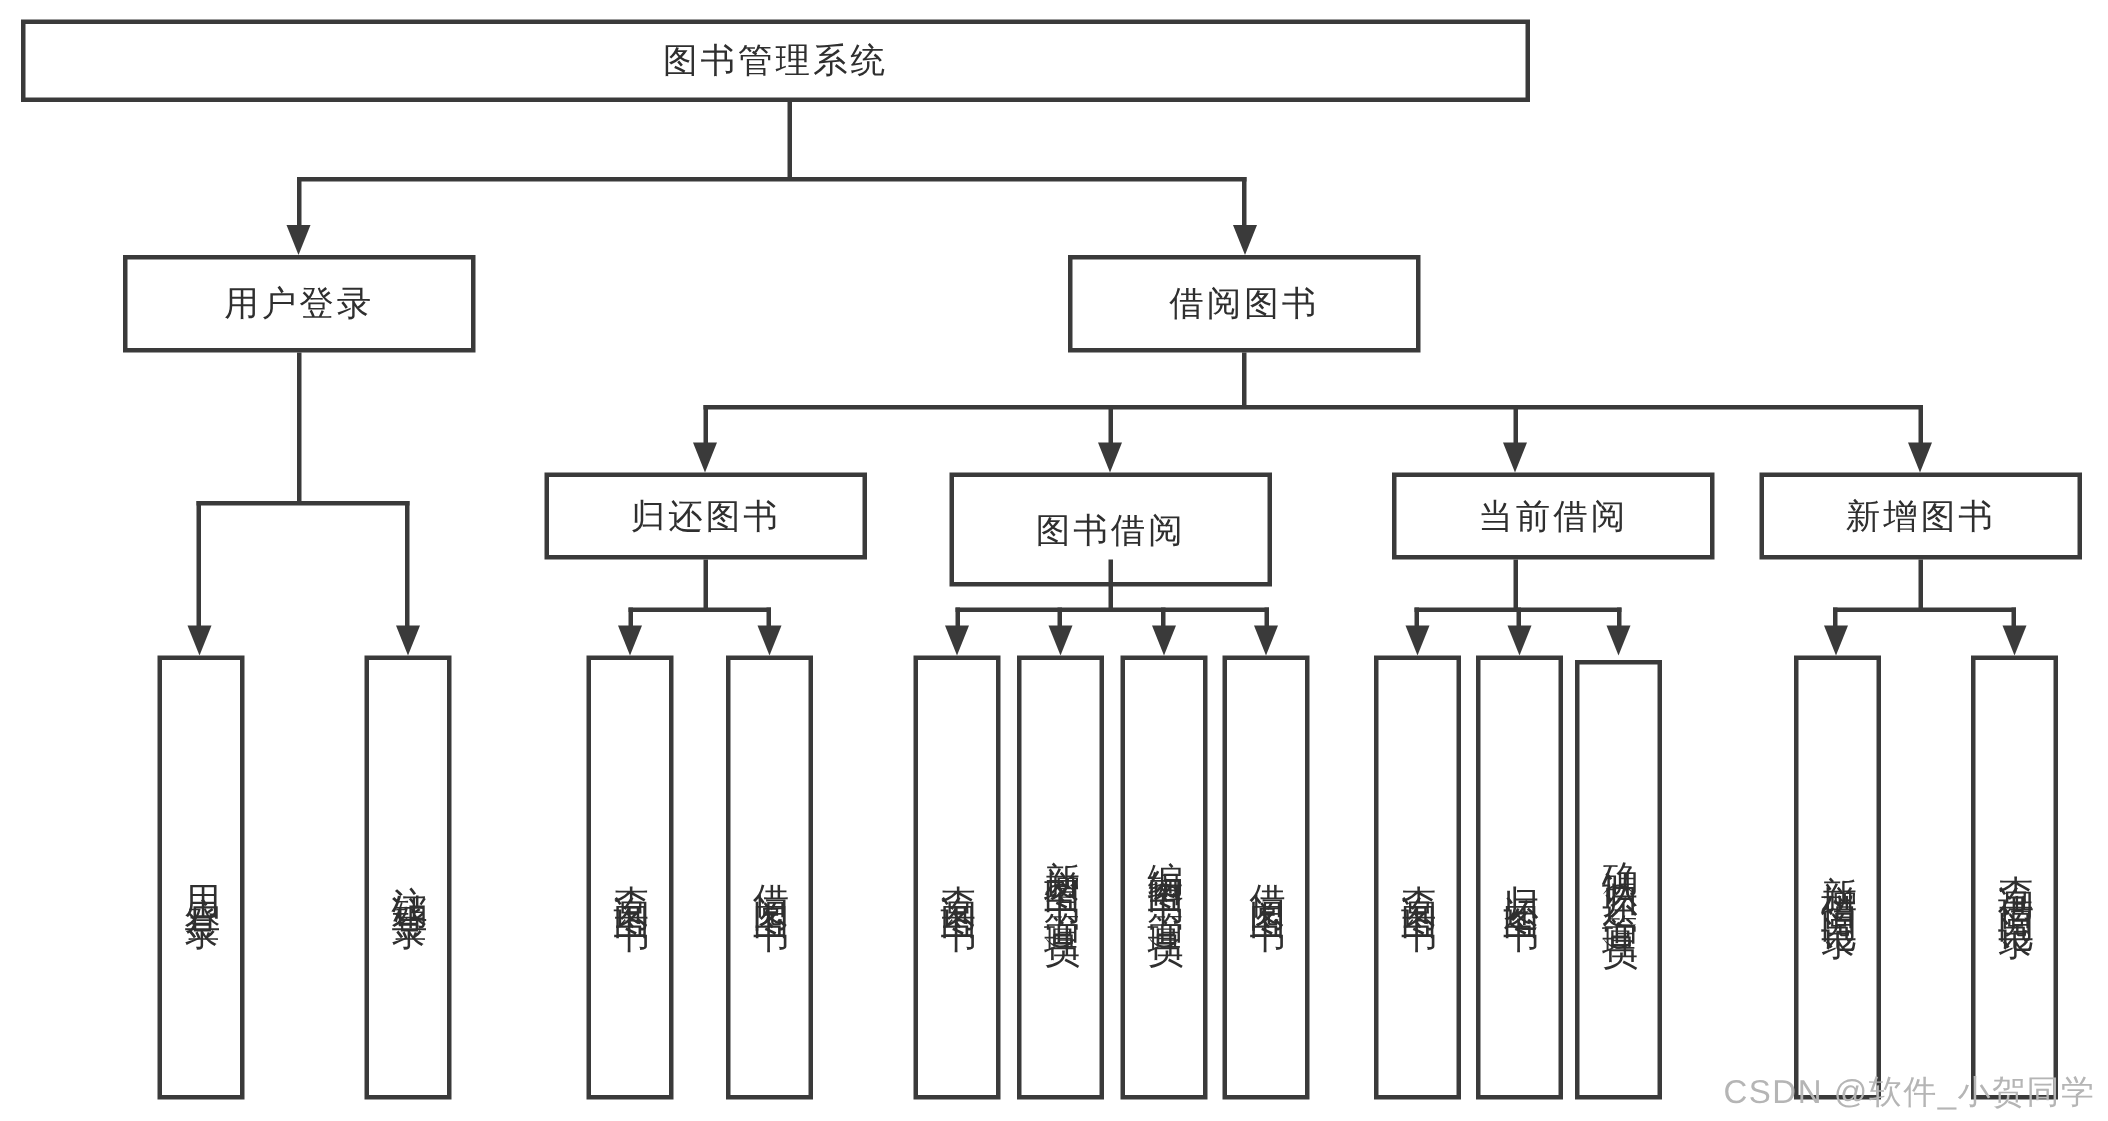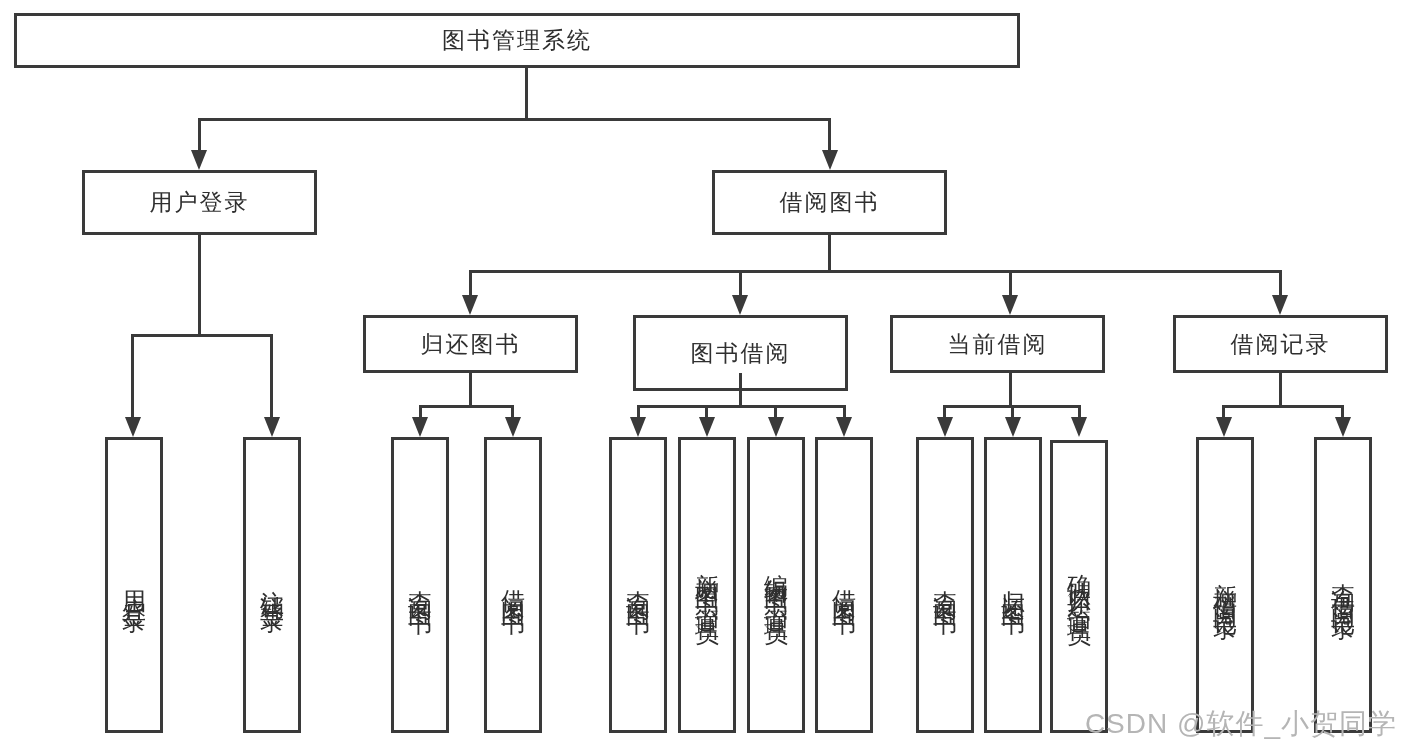--- a/index.html
+++ b/index.html
@@ -46,21 +46,21 @@
     position:absolute;
     width:0;height:0;
     border-left:8px solid transparent;
     border-right:8px solid transparent;
     border-top:20px solid var(--line);
   }
   .watermark{
     position:absolute;
     right:8px;bottom:4px;
     color:var(--wm);
-    font-size:28px;
+    font-size:22px;
     letter-spacing:1px;
     white-space:nowrap;
   }
 </style>
 </head>
 <body>
 
 <div class="canvas">
 
   <div class="node" style="left:14px;top:13px;width:1006px;height:55px;">
@@ -73,25 +73,25 @@
   <div class="node" style="left:712px;top:170px;width:235px;height:65px;">
     <span class="h-label">借阅图书</span>
   </div>
 
   <div class="node" style="left:363px;top:315px;width:215px;height:58px;">
     <span class="h-label">归还图书</span>
   </div>
   <div class="node" style="left:633px;top:315px;width:215px;height:76px;">
     <span class="h-label">图书借阅</span>
   </div>
-  <div class="node" style="left:890px;top:315px;width:215px;height:58px;">
+  <div class="node" style="left:928px;top:315px;width:215px;height:58px;">
     <span class="h-label">当前借阅</span>
   </div>
   <div class="node" style="left:1173px;top:315px;width:215px;height:58px;">
-    <span class="h-label">借阅记录</span>
+    <span class="h-label">新增图书</span>
   </div>
 
   <div class="node leaf" style="left:105px;top:437px;width:58px;height:296px;">
     <span class="v-label">用户登录</span>
   </div>
   <div class="node leaf" style="left:243px;top:437px;width:58px;height:296px;">
     <span class="v-label">注销登录</span>
   </div>
   <div class="node leaf" style="left:391px;top:437px;width:58px;height:296px;">
     <span class="v-label">查询图书</span>

